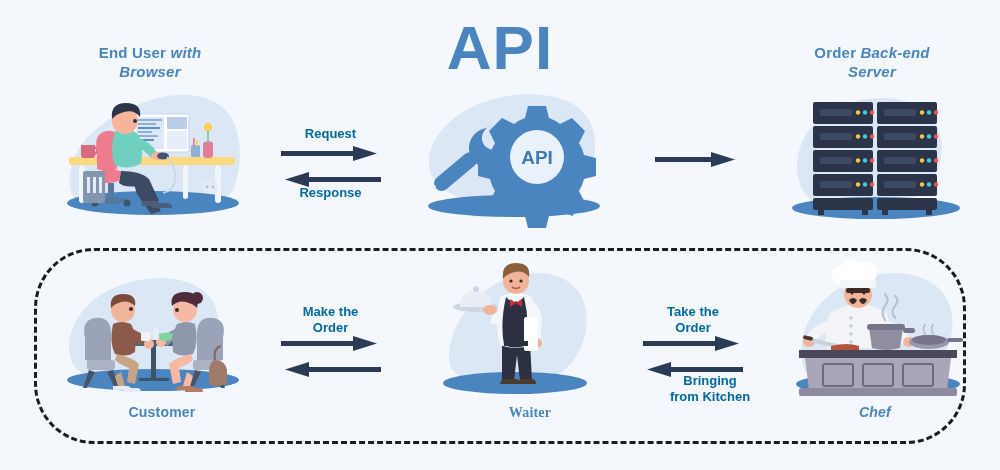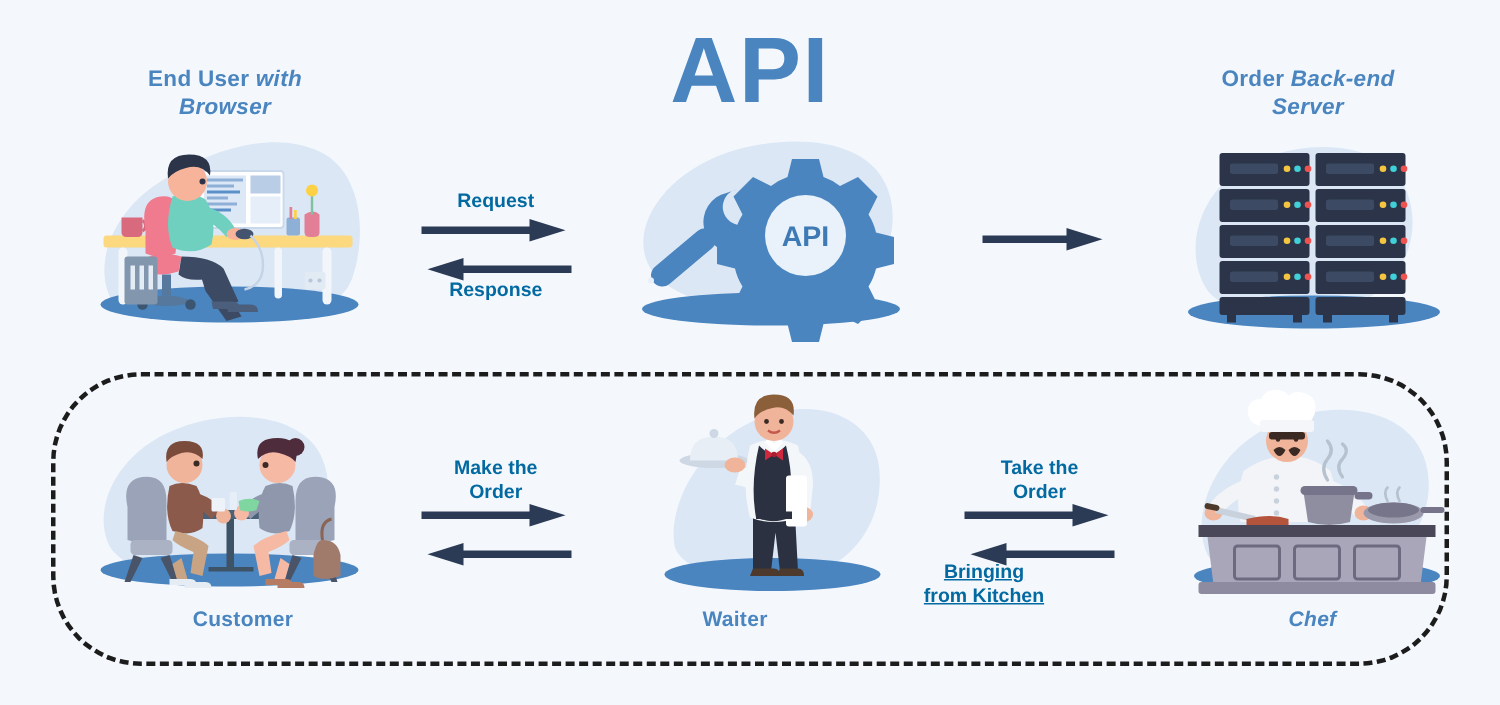--- a/index.html
+++ b/index.html
@@ -352,39 +352,39 @@
 
       <path d="M70 40 l6 6 l6 -6 l-2 -3 l-4 4 l-4 -4z" fill="#ffffff"></path>
 
       <circle cx="76" cy="26" r="13" fill="#f0b49a"></circle>
       <path d="M63 24 q-2 -16 13 -16 q15 0 13 14 q-6 -7 -14 -5 q-9 2 -12 7z" fill="#8a5f3a"></path>
       <circle cx="71" cy="26" r="1.6" fill="#3b2a24"></circle>
       <circle cx="81" cy="26" r="1.6" fill="#3b2a24"></circle>
       <path d="M72 32 q4 3 8 0" fill="none" stroke="#c4594f" stroke-width="1.6"></path>
     </svg>
   </div>
-  <div class="lbl bot-lbl" style="left:400px;top:404px;width:180px;">Waiter</div>
+  <div class="lbl bot-lbl" style="left:440px;top:404px;width:180px;font-family:Liberation Serif, serif;">Waiter</div>
 
   <div class="arrow-lbl" style="left:628px;top:304px;width:130px;">
     <span>Take the</span><br>
     <span>Order</span>
   </div>
   <div class="arrow-group" style="left:643px;top:335px;">
     <svg width="100" height="48" viewBox="0 0 100 48">
       <g>
         <rect x="0" y="6" width="76" height="5" fill="#2b3a55"></rect>
         <path d="M72 1 L96 8.5 L72 16 Z" fill="#2b3a55"></path>
       </g>
       <g>
         <rect x="24" y="32" width="76" height="5" fill="#2b3a55"></rect>
         <path d="M28 27 L4 34.5 L28 42 Z" fill="#2b3a55"></path>
       </g>
     </svg>
   </div>
-  <div class="arrow-lbl" style="left:586px;top:373px;width:140px;text-decoration:underline;">
+  <div class="arrow-lbl" style="left:640px;top:373px;width:140px;">
     <span>Bringing</span><br>
     <span>from Kitchen</span>
   </div>
 
   <div class="illus" style="left:785px;top:262px;">
     <svg width="186" height="142" viewBox="0 0 186 142">
       <path d="M20 108 C8 82 24 40 62 22 C104 2 152 10 164 42 C176 74 156 110 124 120 C90 130 32 128 20 108 Z" fill="#dbe7f5"></path>
       <ellipse cx="93" cy="122" rx="82" ry="11" fill="#4a85c0"></ellipse>
 
       <path d="M44 52 q14 -10 30 -10 q16 0 28 10 q6 18 2 34 l-62 0 q-4 -16 2 -34z" fill="#f2f4f7"></path>

